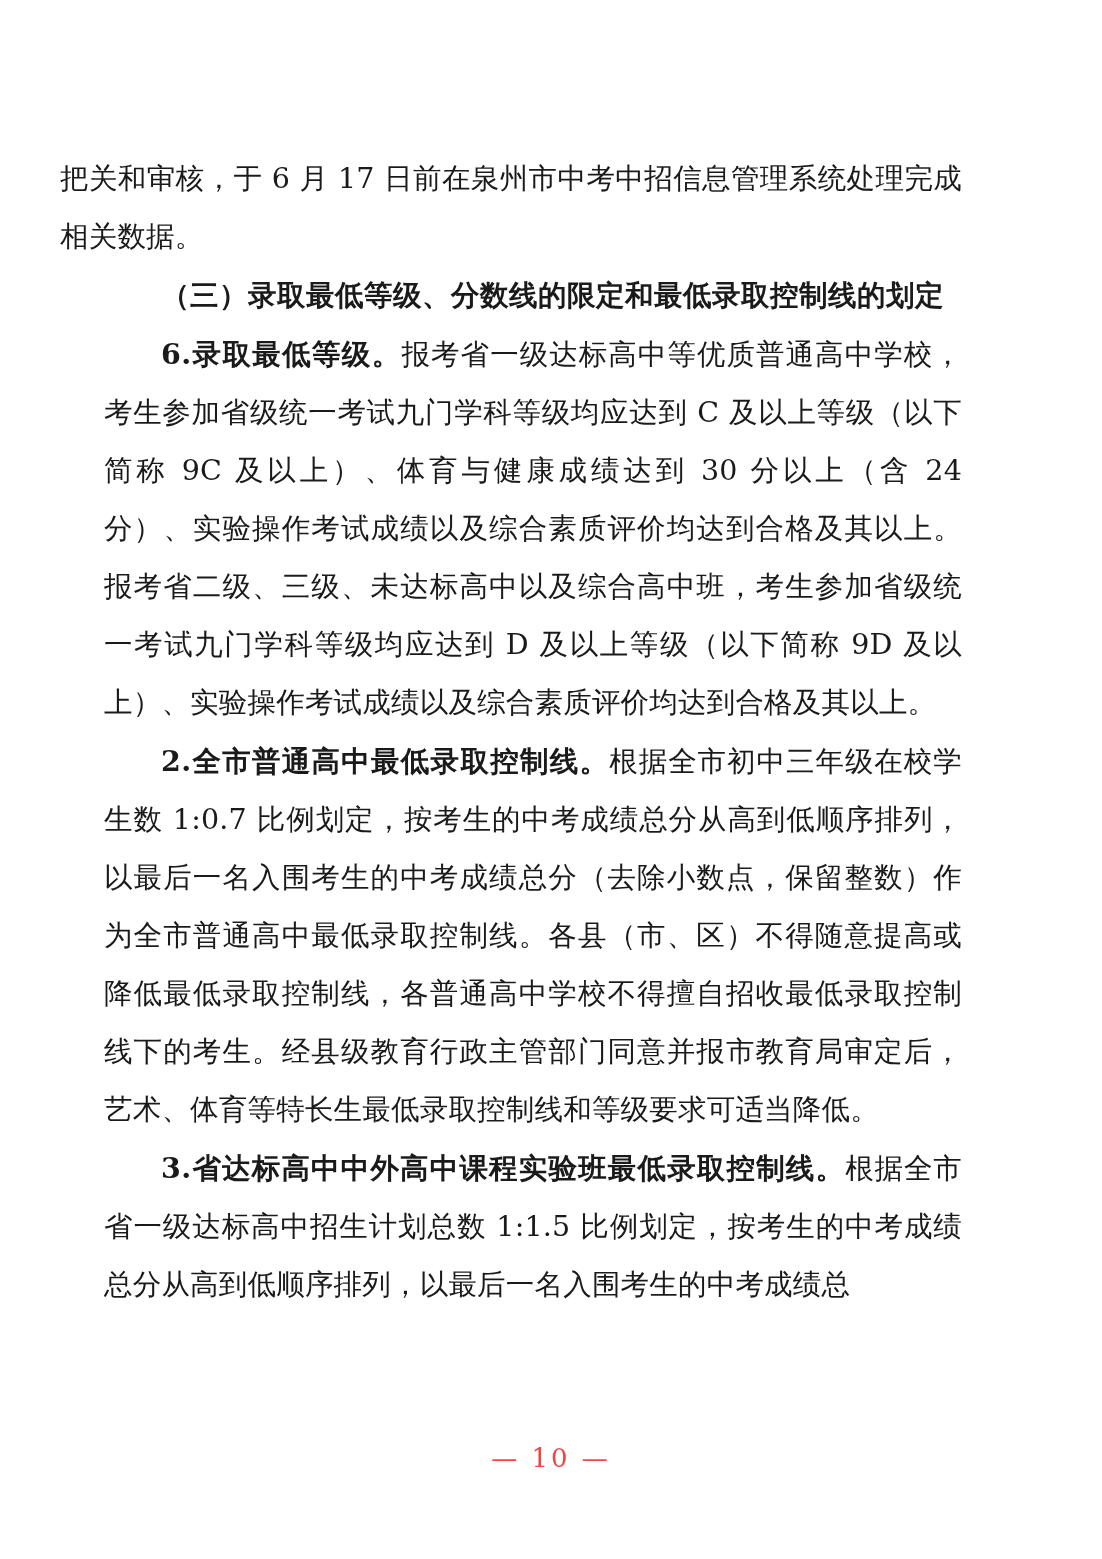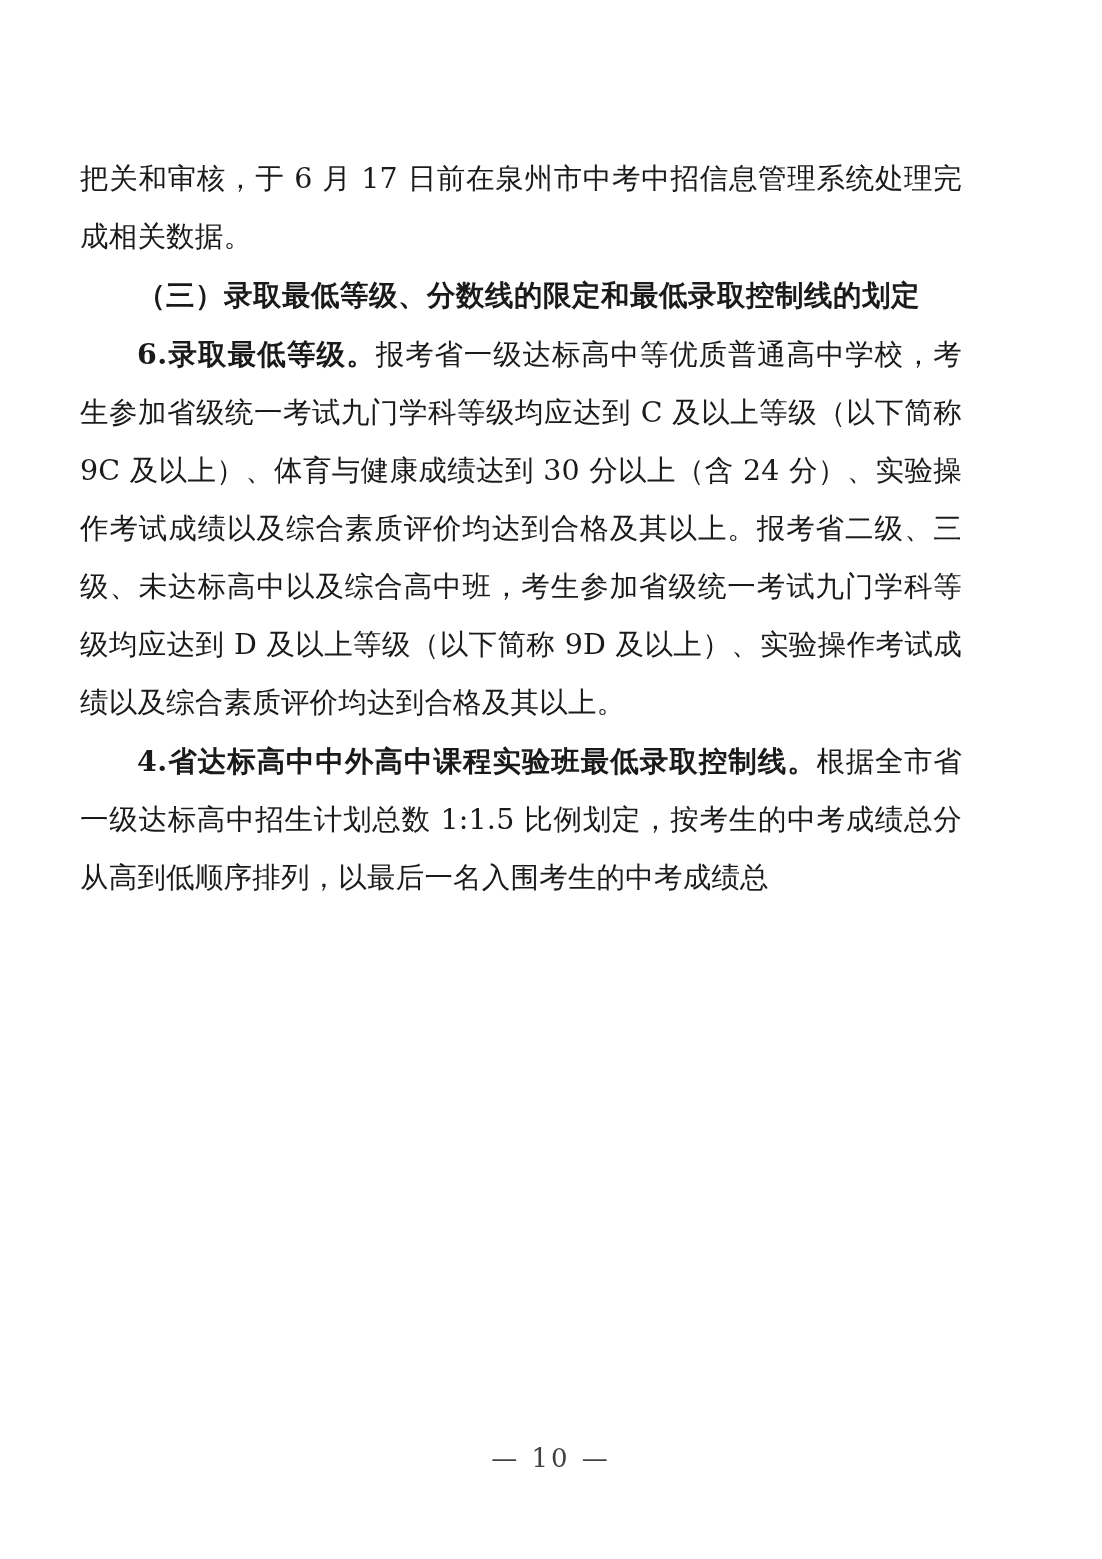--- a/index.html
+++ b/index.html
@@ -14,58 +14,60 @@
     font-family: "DejaVu Serif", "Liberation Serif", serif;
     color: #1a1a1a;
     overflow: hidden;
   }
   .page {
     position: absolute;
     left: 0; top: 0;
     width: 1102px;
     height: 1559px;
     box-sizing: border-box;
-    padding: 150px 140px 0 80px;
+    padding: 150px 140px 0 60px;
   }
   .doc-body {
     font-size: 28.5px;
     line-height: 58px;
     text-align: justify;
     text-justify: inter-ideograph;
     letter-spacing: 0.2px;
   }
   p.para {
     margin: 0;
     text-indent: 0;
   }
   p.indent {
     text-indent: 2em;
+    margin-left: 44px;
   }
   .bold {
     font-weight: bold;
     letter-spacing: 0.5px;
   }
   .footer {
     position: absolute;
     left: 0;
     bottom: 86px;
     width: 1102px;
     text-align: center;
     font-size: 26px;
     font-family: "DejaVu Serif", "Liberation Serif", serif;
-    color: #404040;
+    color: #ef4444;
     letter-spacing: 3px;
   }
 </style>
 </head>
 <body>
 
 <div class="page">
   <div class="doc-body" id="doc-body">
       <p class="para"><span>把关和审核，于 6 月 17 日前在泉州市中考中招信息管理系统处理完成相关数据。</span></p>
       <p class="para indent"><span class="bold">（三）录取最低等级、分数线的限定和最低录取控制线的划定</span></p>
       <p class="para indent"><span class="bold">6.录取最低等级。</span><span>报考省一级达标高中等优质普通高中学校，考生参加省级统一考试九门学科等级均应达到 C 及以上等级（以下简称 9C 及以上）、体育与健康成绩达到 30 分以上（含 24 分）、实验操作考试成绩以及综合素质评价均达到合格及其以上。报考省二级、三级、未达标高中以及综合高中班，考生参加省级统一考试九门学科等级均应达到 D 及以上等级（以下简称 9D 及以上）、实验操作考试成绩以及综合素质评价均达到合格及其以上。</span></p>
-      <p class="para indent"><span class="bold">4.省达标高中中外高中课程实验班最低录取控制线。</span><span>根据全市省一级达标高中招生计划总数 1:1.5 比例划定，按考生的中考成绩总分从高到低顺序排列，以最后一名入围考生的中考成绩总</span></p>
+      <p class="para indent"><span class="bold">2.全市普通高中最低录取控制线。</span><span>根据全市初中三年级在校学生数 1:0.7 比例划定，按考生的中考成绩总分从高到低顺序排列，以最后一名入围考生的中考成绩总分（去除小数点，保留整数）作为全市普通高中最低录取控制线。各县（市、区）不得随意提高或降低最低录取控制线，各普通高中学校不得擅自招收最低录取控制线下的考生。经县级教育行政主管部门同意并报市教育局审定后，艺术、体育等特长生最低录取控制线和等级要求可适当降低。</span></p>
+      <p class="para indent"><span class="bold">3.省达标高中中外高中课程实验班最低录取控制线。</span><span>根据全市省一级达标高中招生计划总数 1:1.5 比例划定，按考生的中考成绩总分从高到低顺序排列，以最后一名入围考生的中考成绩总</span></p>
     </div>
 </div>
 <div class="footer">
   <span>— 10 —</span>
 </div>
 
 </body></html>

